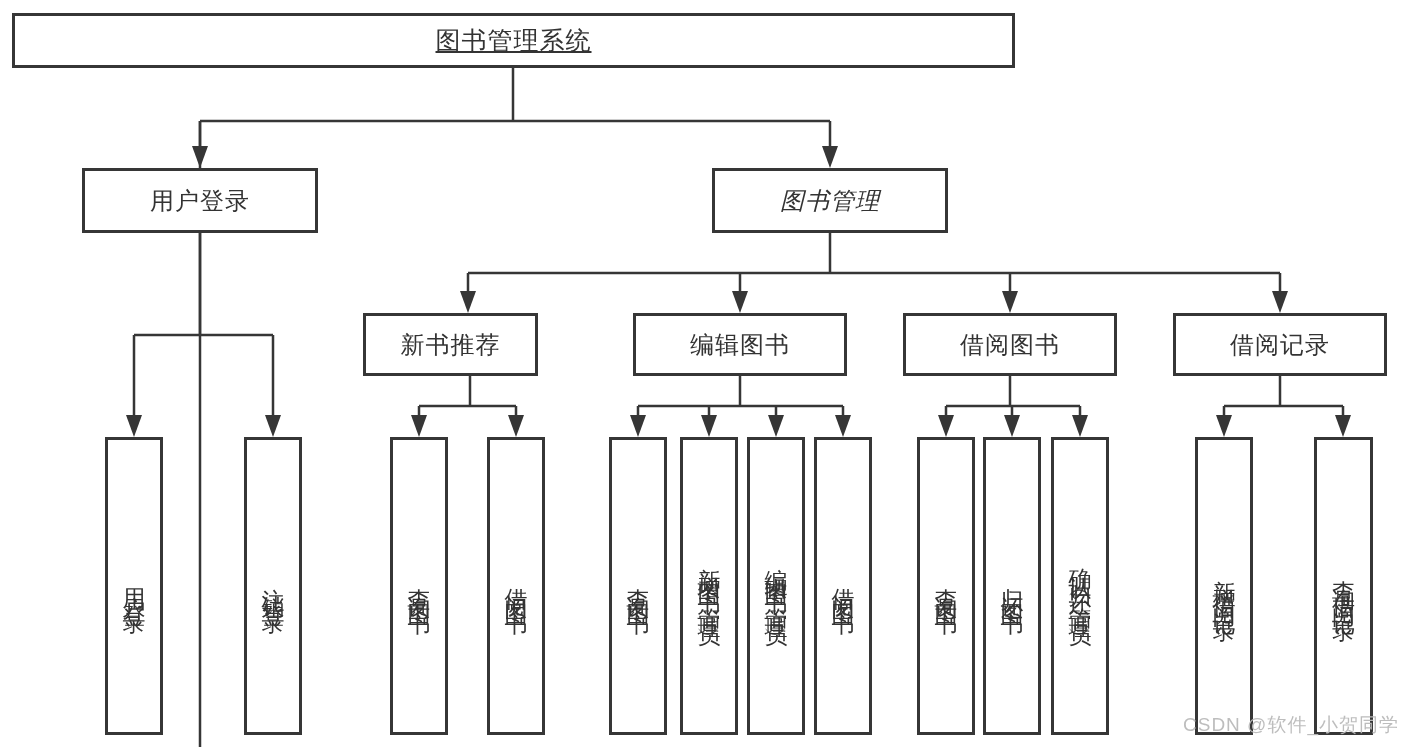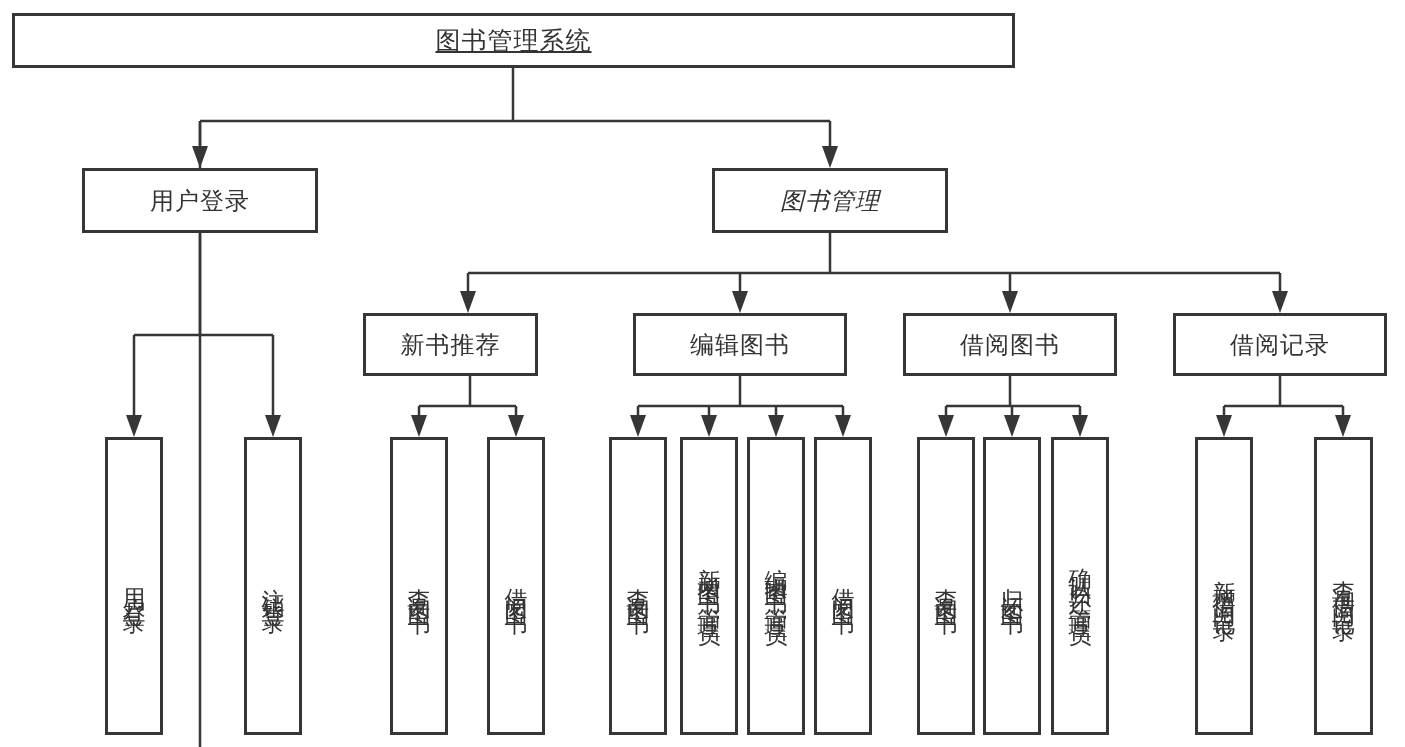--- a/index.html
+++ b/index.html
@@ -173,14 +173,15 @@
     <span class="vtext">确认归还（管理员）</span>
   </div>
 
   <div class="node leaf" style="left:1195px; top:437px; width:58px; height:298px;">
     <span class="vtext">新增借阅记录</span>
   </div>
   <div class="node leaf" style="left:1314px; top:437px; width:59px; height:298px;">
     <span class="vtext">查询借阅记录</span>
   </div>
 
+  <div class="watermark">CSDN @软件_小贺同学</div>
 
 </div>
 
 </body></html>

